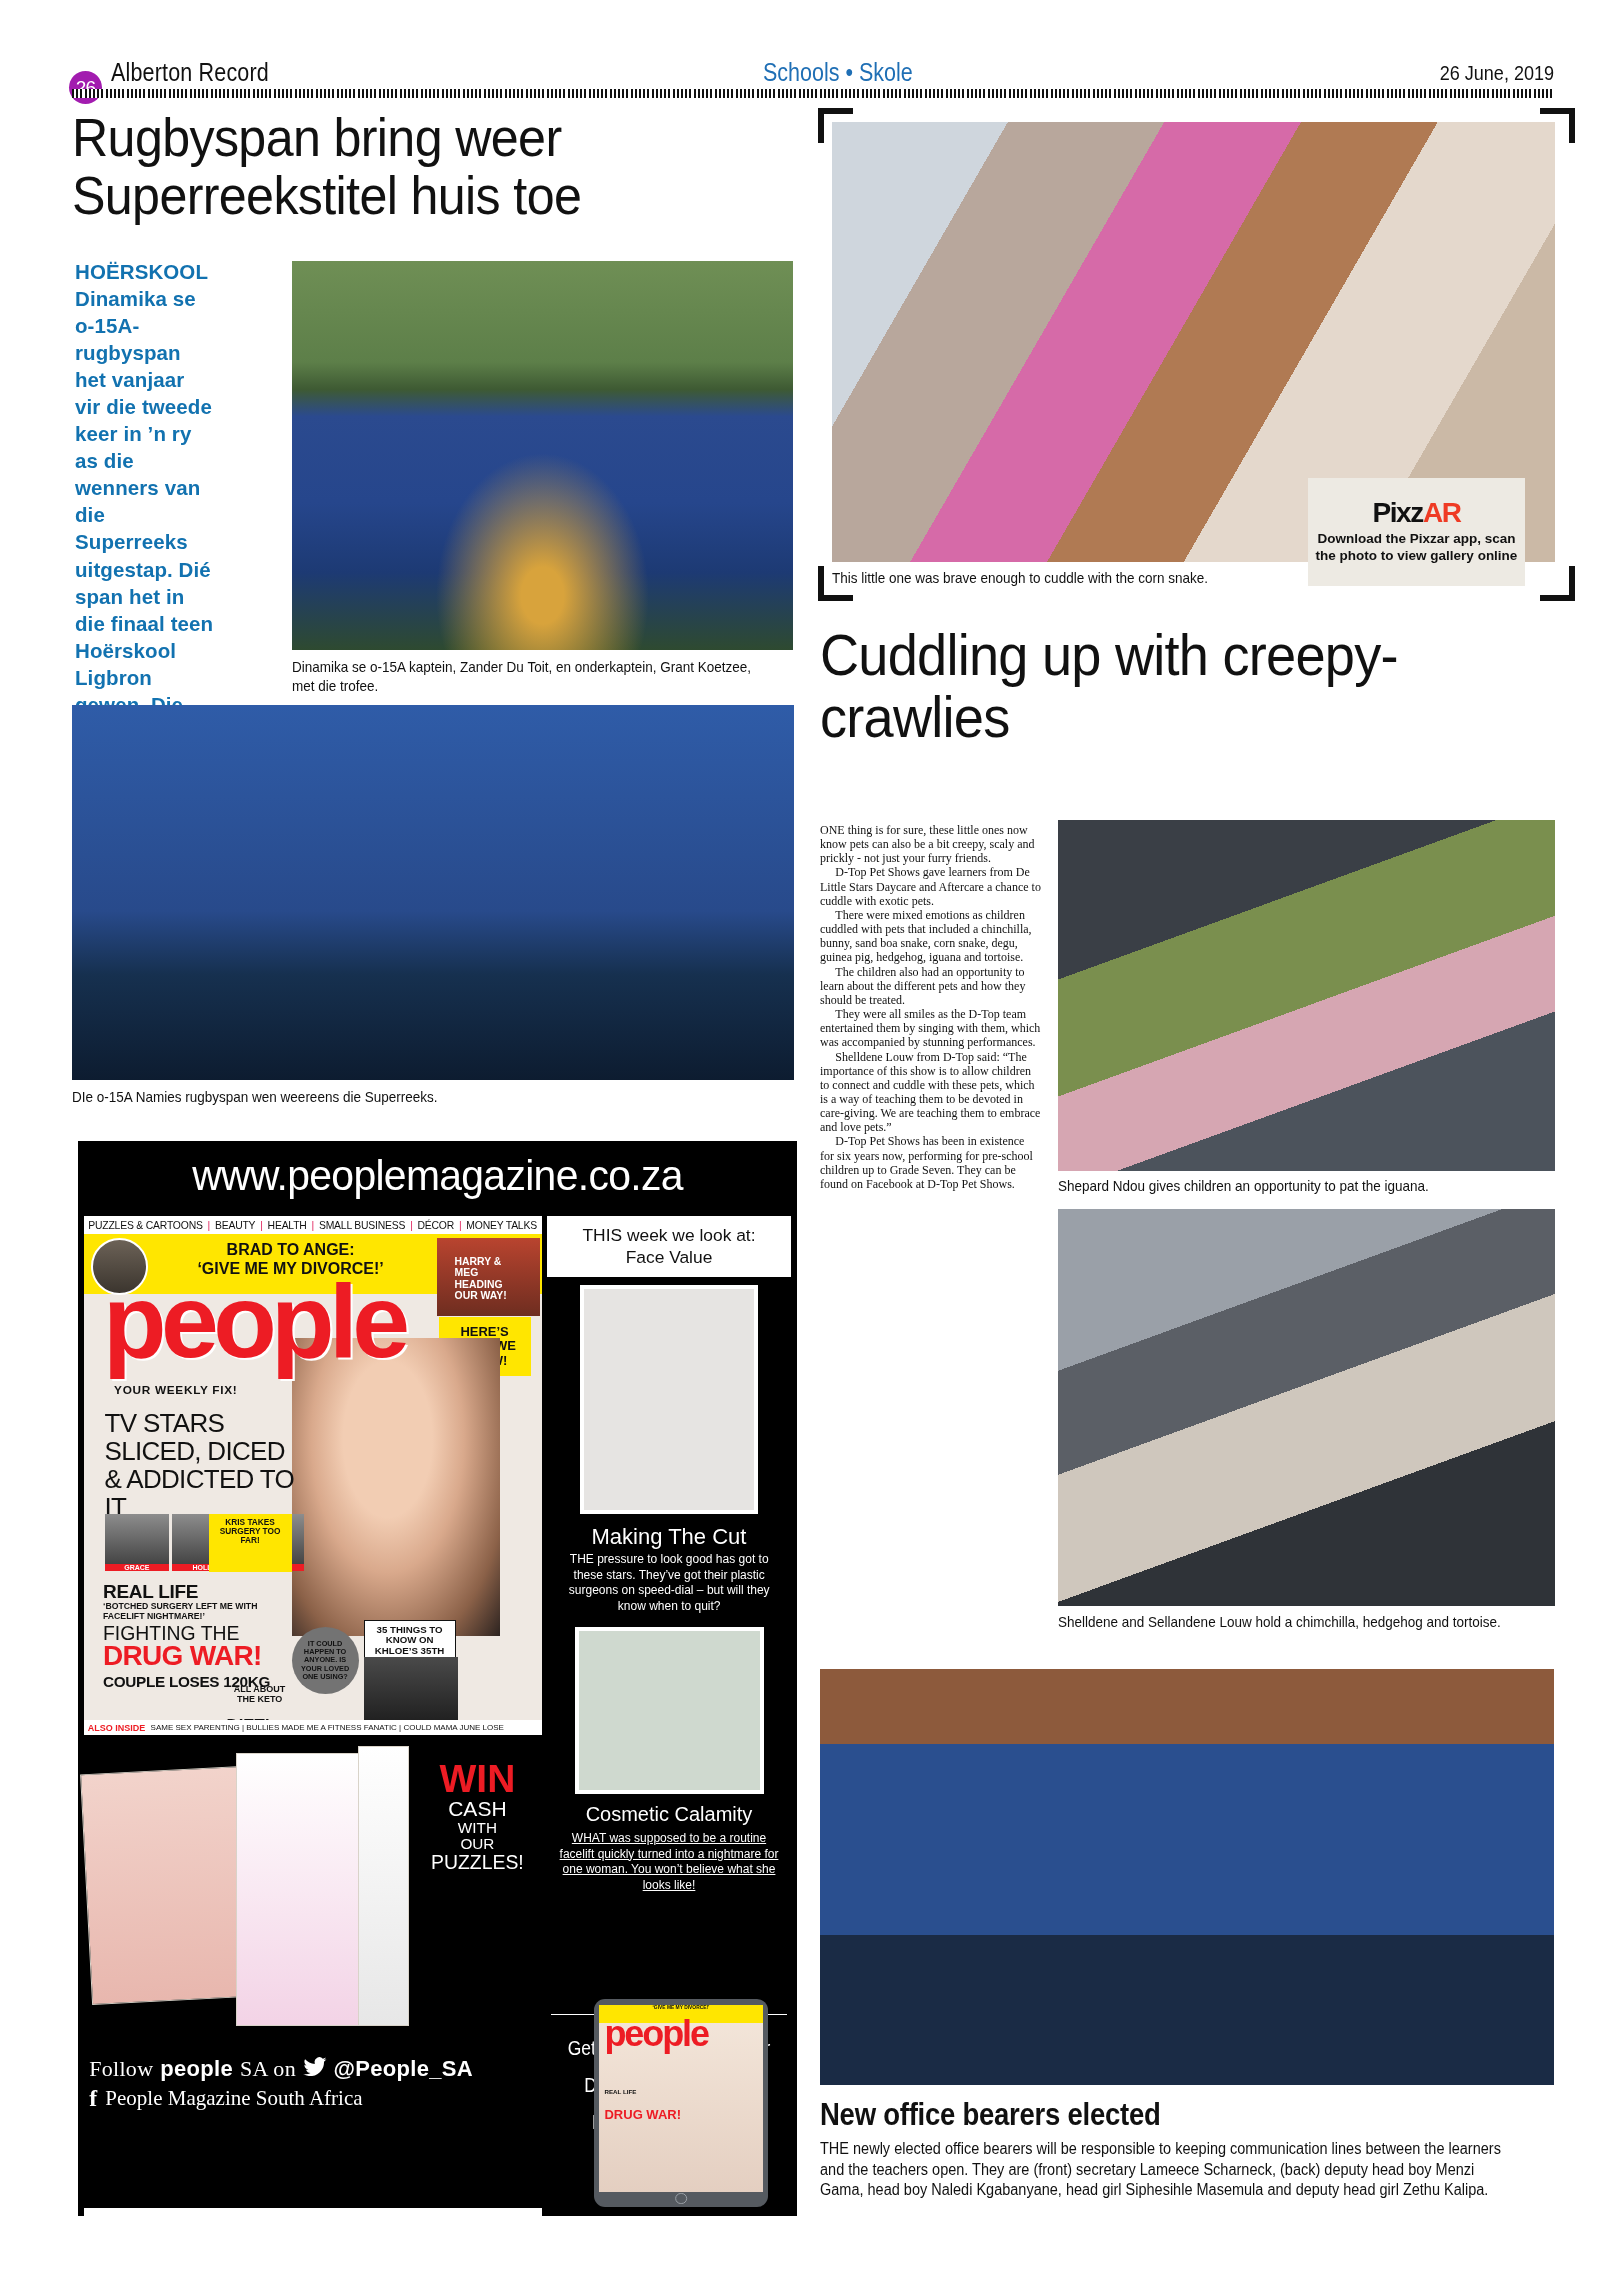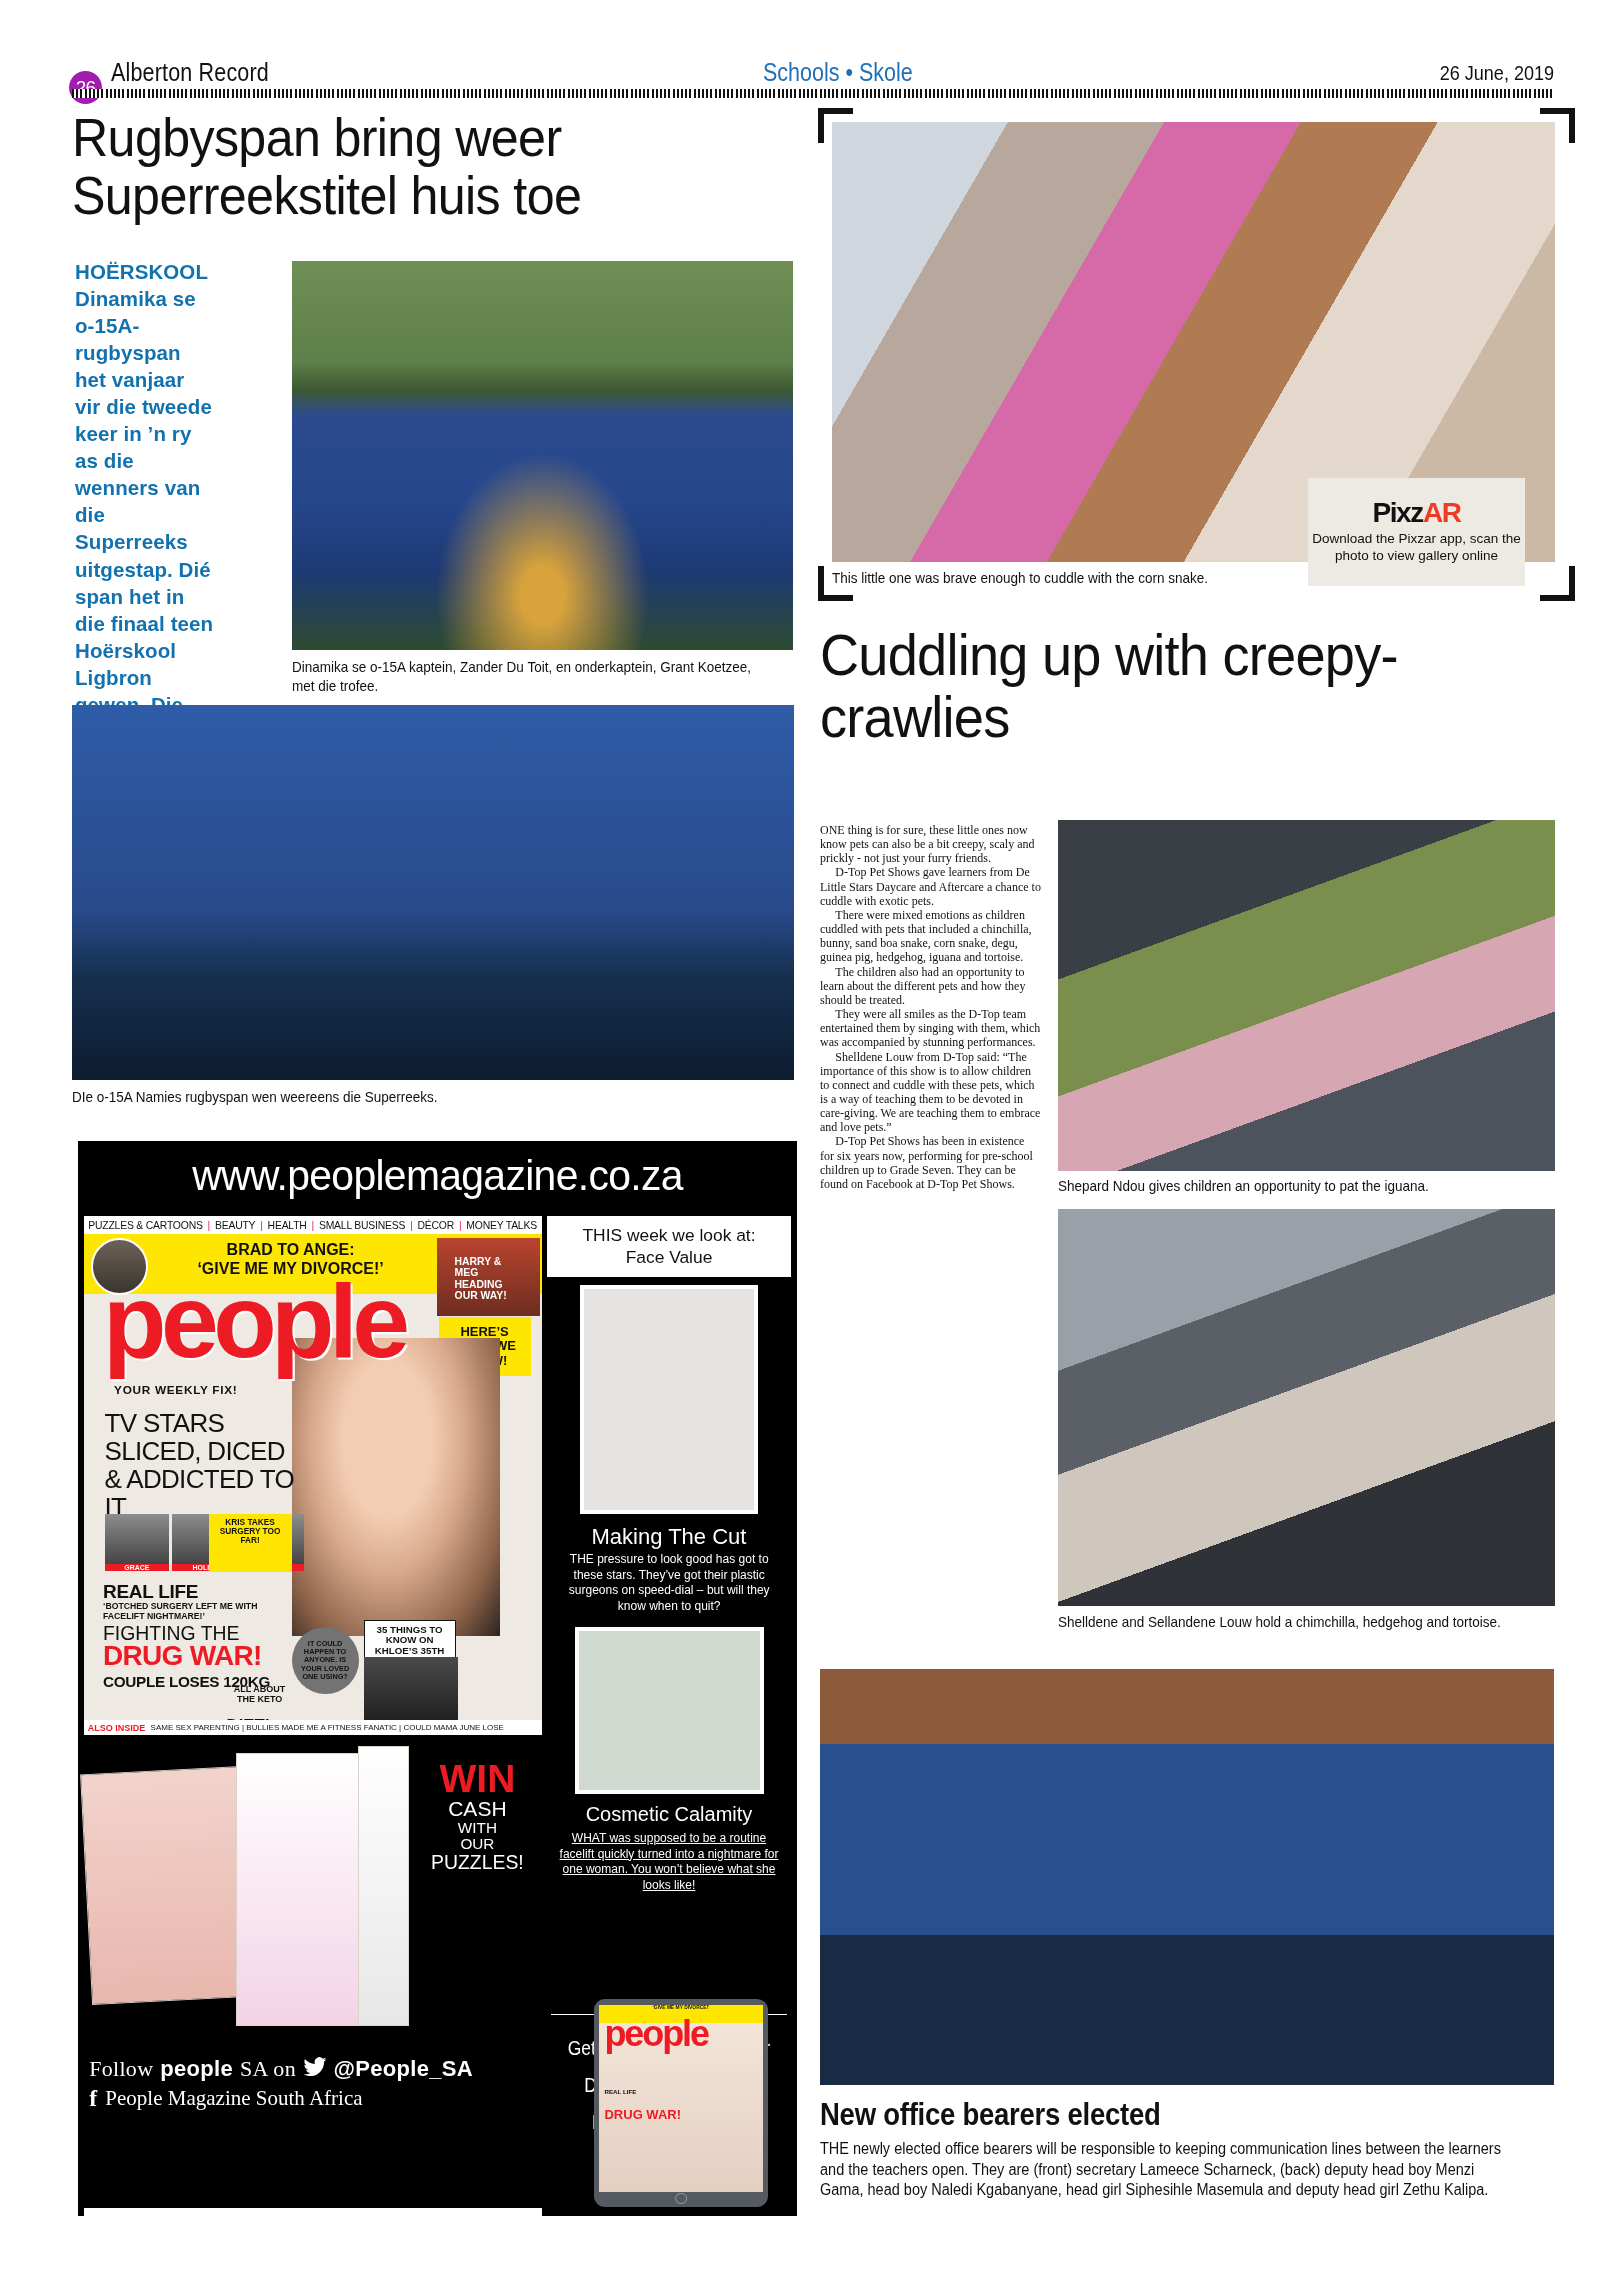--- a/index.html
+++ b/index.html
@@ -54,21 +54,21 @@
   .brk.tr{border-top-width:6.2px;border-right-width:6.2px;}
   .brk.bl{border-bottom-width:6.2px;border-left-width:6.2px;}
   .brk.br{border-bottom-width:6.2px;border-right-width:6.2px;}
 
   
   .pixzar{position:absolute;left:1308px;top:478px;width:217px;height:108px;background:#edeae3;
           display:flex;flex-direction:column;align-items:center;justify-content:center;gap:4.2px;}
   .pixzar-logo{font-size:28px;font-weight:bold;letter-spacing:-1.4px;line-height:1;}
   .pixzar-logo .pix{color:#111;}
   .pixzar-logo .ar{color:#ef3b24;}
-  .pixzar-txt{font-size:13.5px;font-weight:normal;color:#111;text-align:center;line-height:1.25;}
+  .pixzar-txt{font-size:13.5px;font-weight:bold;color:#111;text-align:center;line-height:1.25;}
 
   
   .nob-title{position:absolute;left:820px;top:2096px;font-size:32px;font-weight:bold;color:#111;
              transform:scaleX(0.86);transform-origin:left top;letter-spacing:-0.3px;}
   .nob-body{position:absolute;left:820px;top:2139px;width:734px;font-size:15.6px;line-height:1.32;color:#111;
             transform:scaleX(0.93);transform-origin:left top;}
 
   
   .ad{position:absolute;left:78px;top:1141px;width:719px;height:1075px;background:#000;color:#fff;}
   .ad-url{position:absolute;left:0;top:9.7px;width:719px;text-align:center;color:#fff;font-size:43px;

